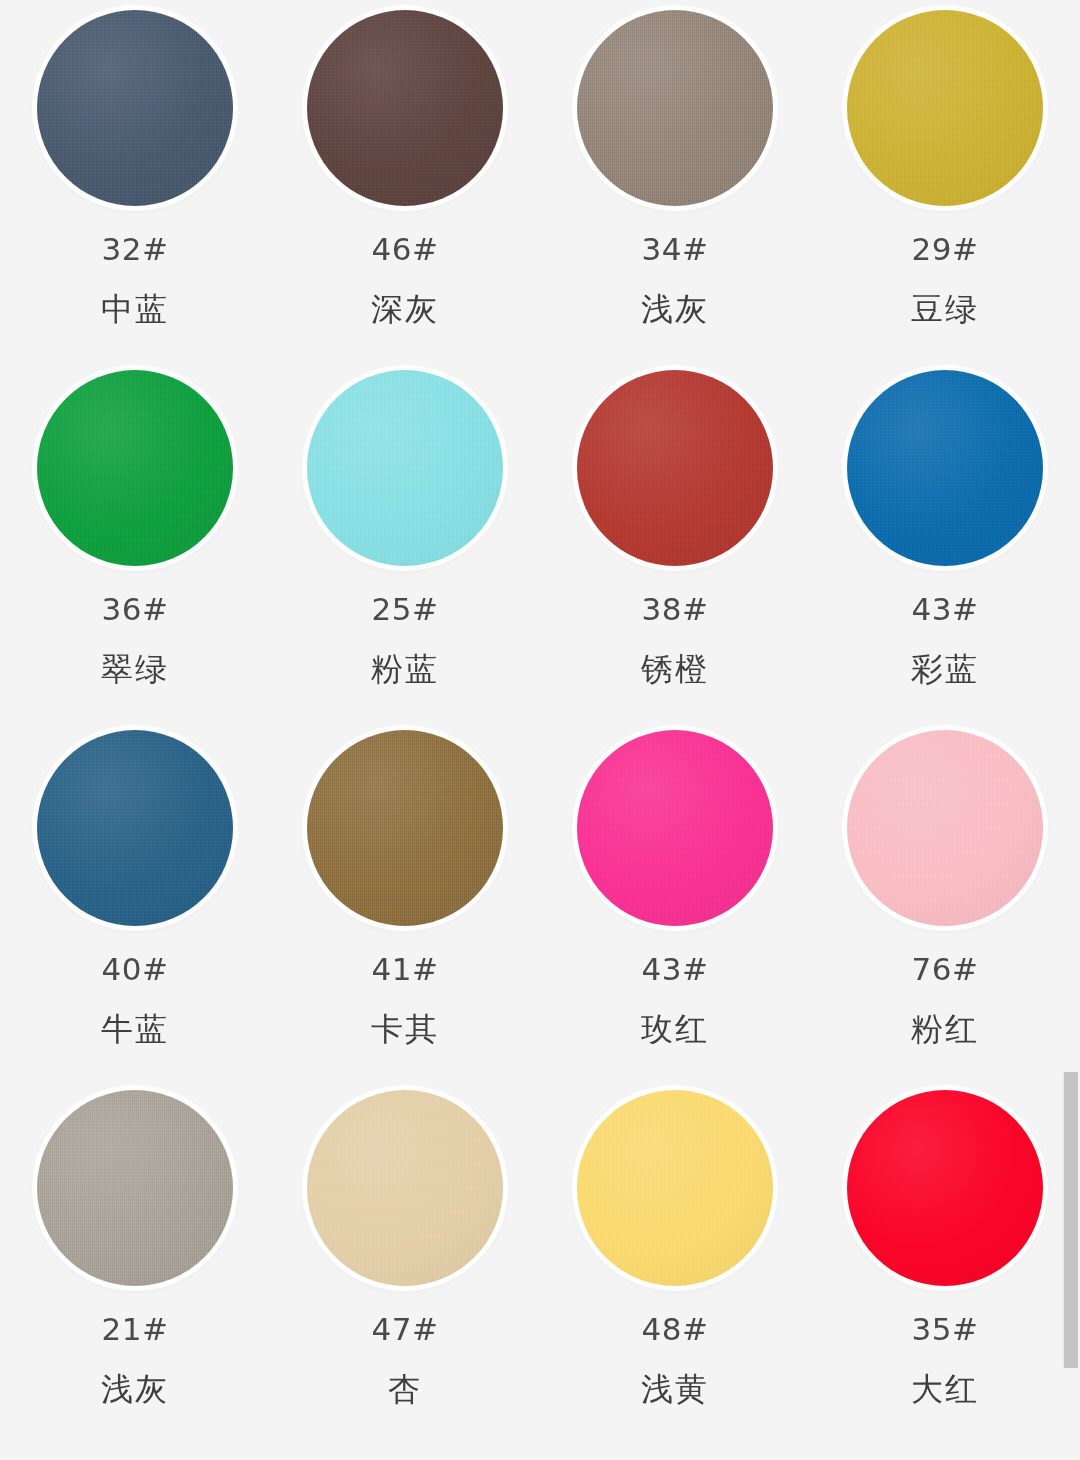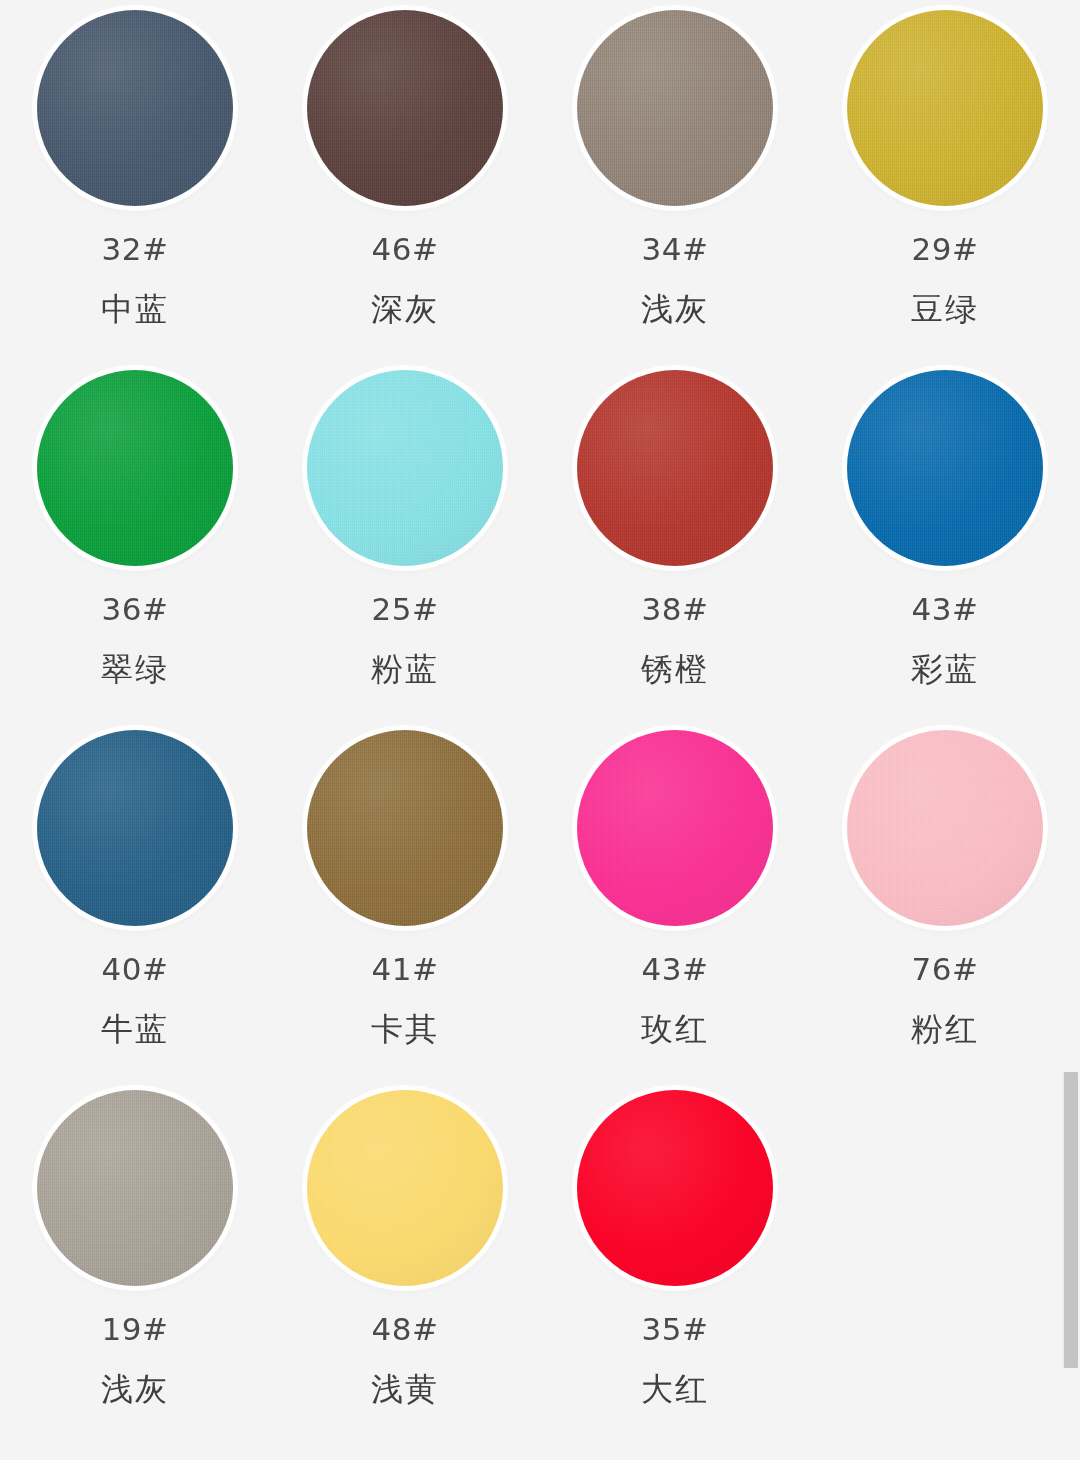--- a/index.html
+++ b/index.html
@@ -235,24 +235,31 @@
         <div class="swatch-disc" style="background-color: rgb(249, 189, 196);"></div>
       </div>
       <div class="swatch-code">76#</div>
       <div class="swatch-name">粉红</div>
     </div>
 
     <div class="swatch-cell">
       <div class="swatch-disc-wrap">
         <div class="swatch-disc" style="background-color: rgb(169, 162, 152);"></div>
       </div>
-      <div class="swatch-code">19#</div>
+      <div class="swatch-code">21#</div>
       <div class="swatch-name">浅灰</div>
     </div>
 
+    <div class="swatch-cell">
+      <div class="swatch-disc-wrap">
+        <div class="swatch-disc" style="background-color: rgb(227, 207, 168);"></div>
+      </div>
+      <div class="swatch-code">47#</div>
+      <div class="swatch-name">杏</div>
+    </div>
 
     <div class="swatch-cell">
       <div class="swatch-disc-wrap">
         <div class="swatch-disc" style="background-color: rgb(250, 218, 111);"></div>
       </div>
       <div class="swatch-code">48#</div>
       <div class="swatch-name">浅黄</div>
     </div>
 
     <div class="swatch-cell">

